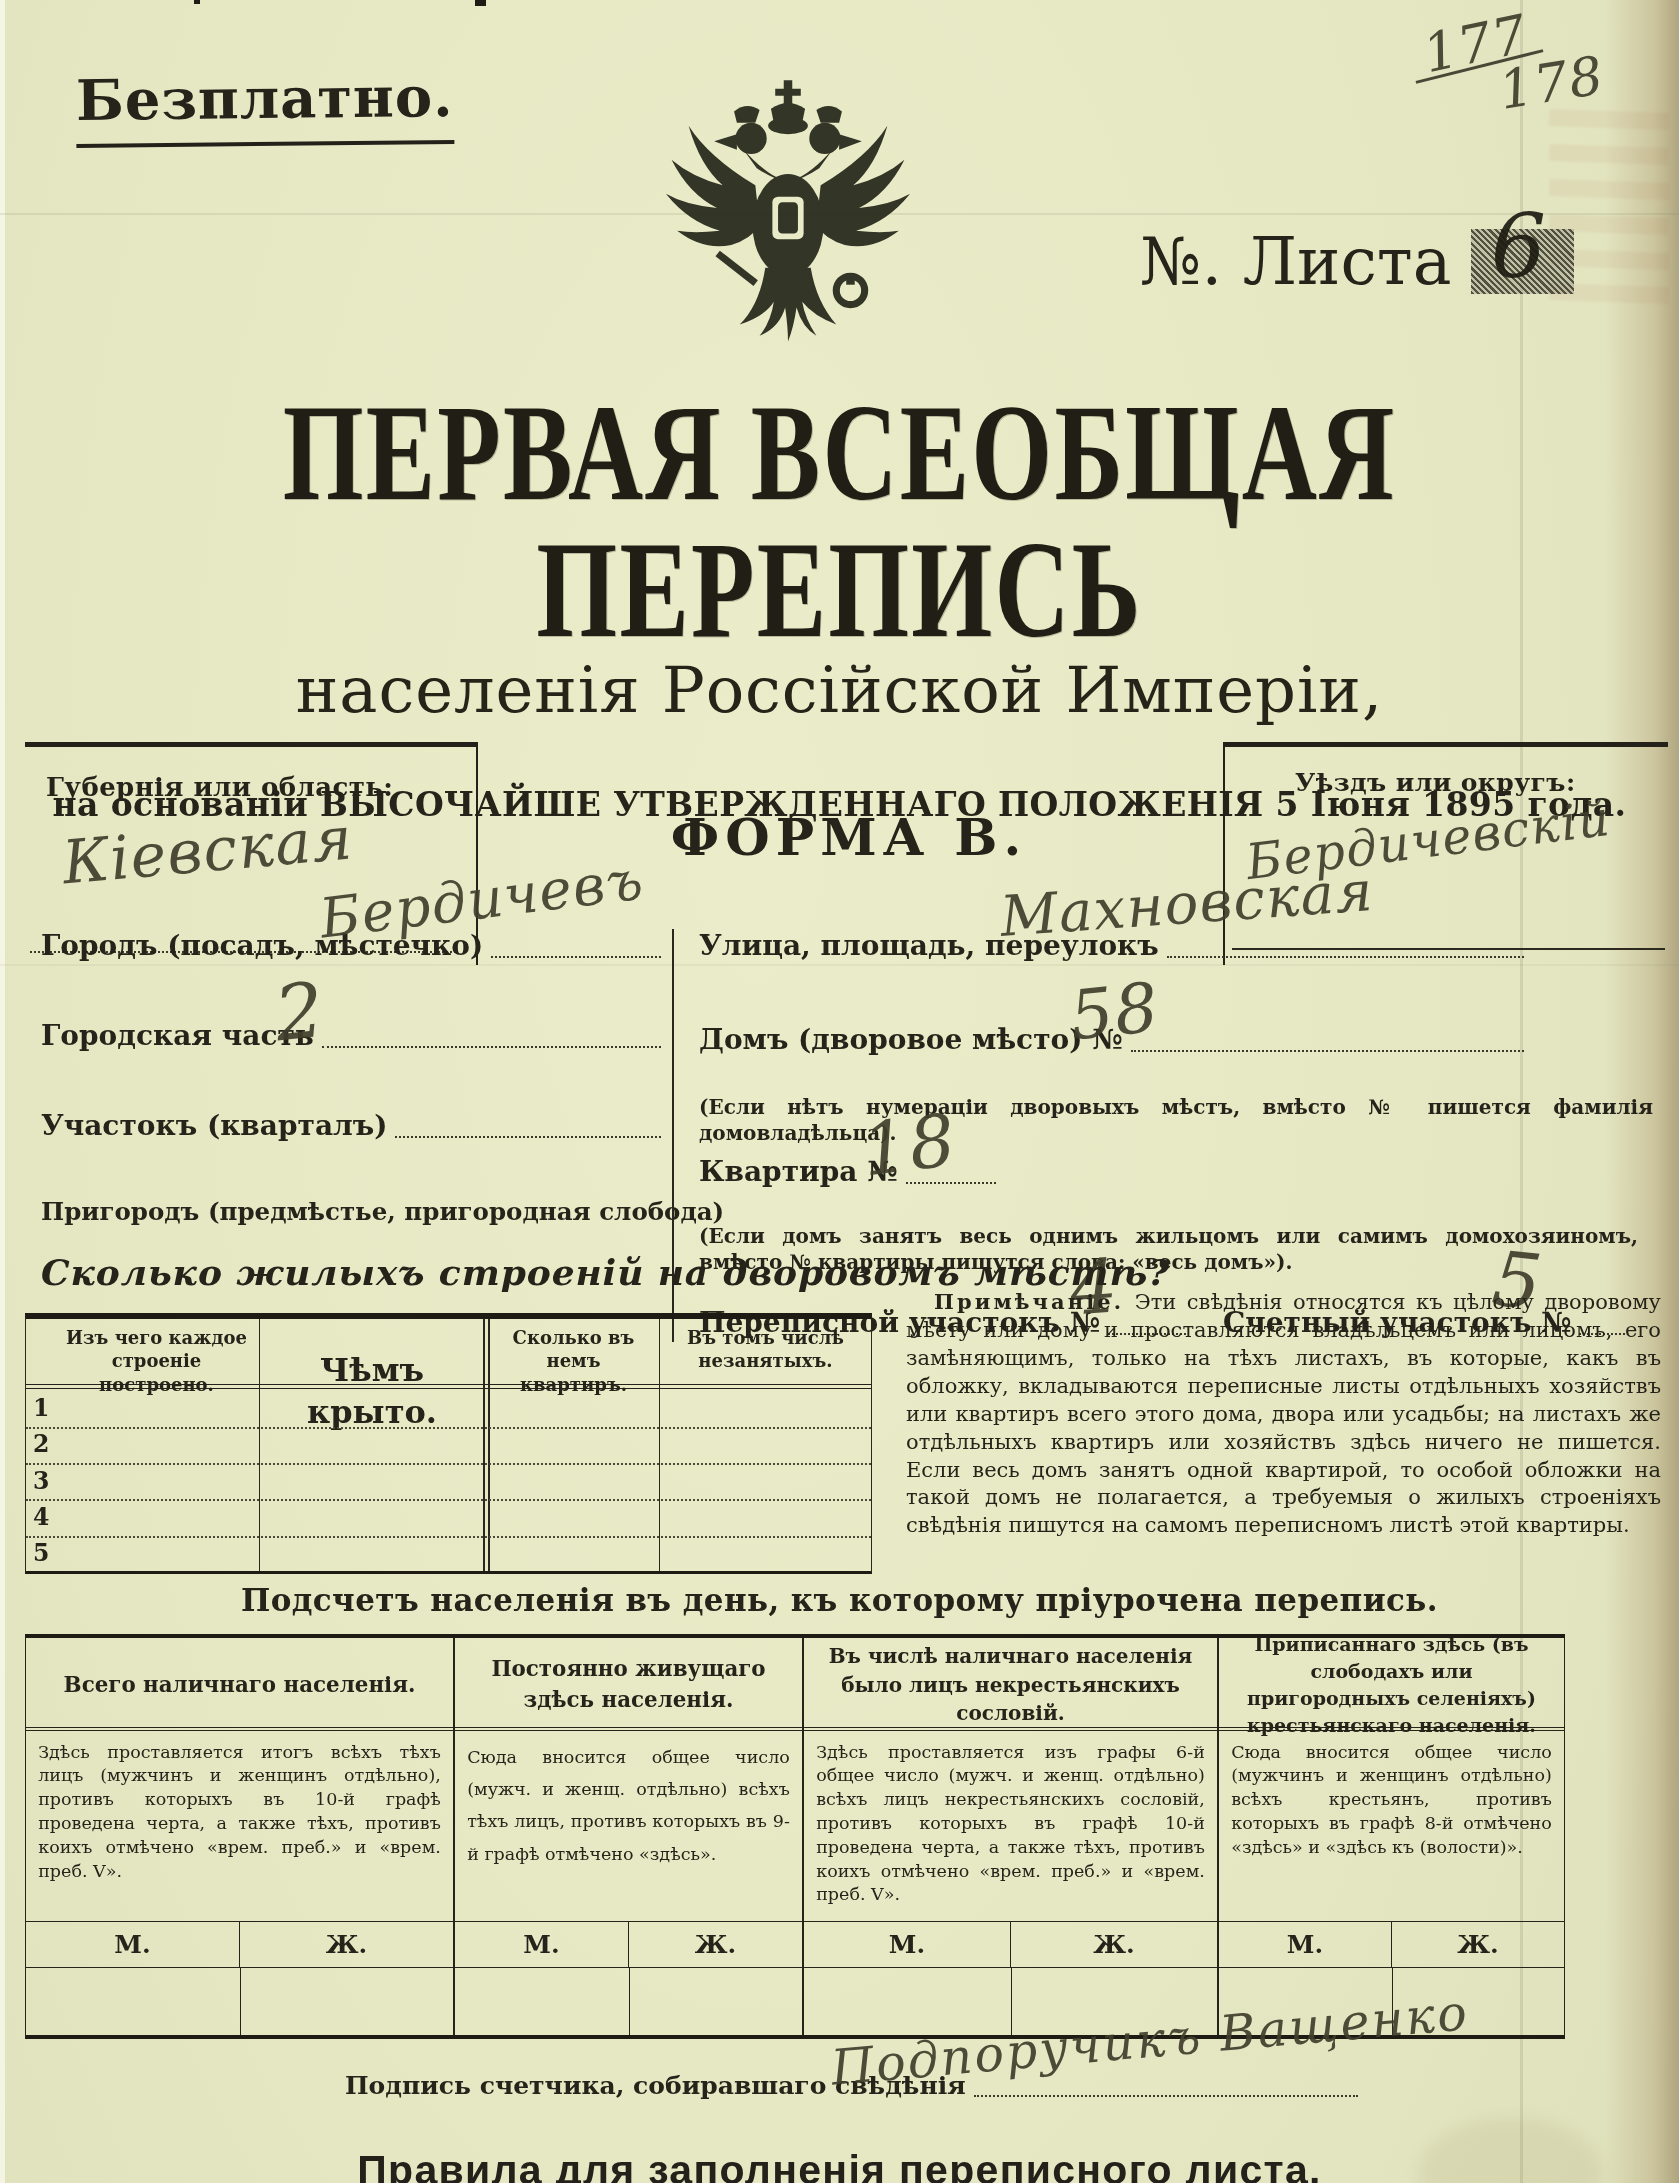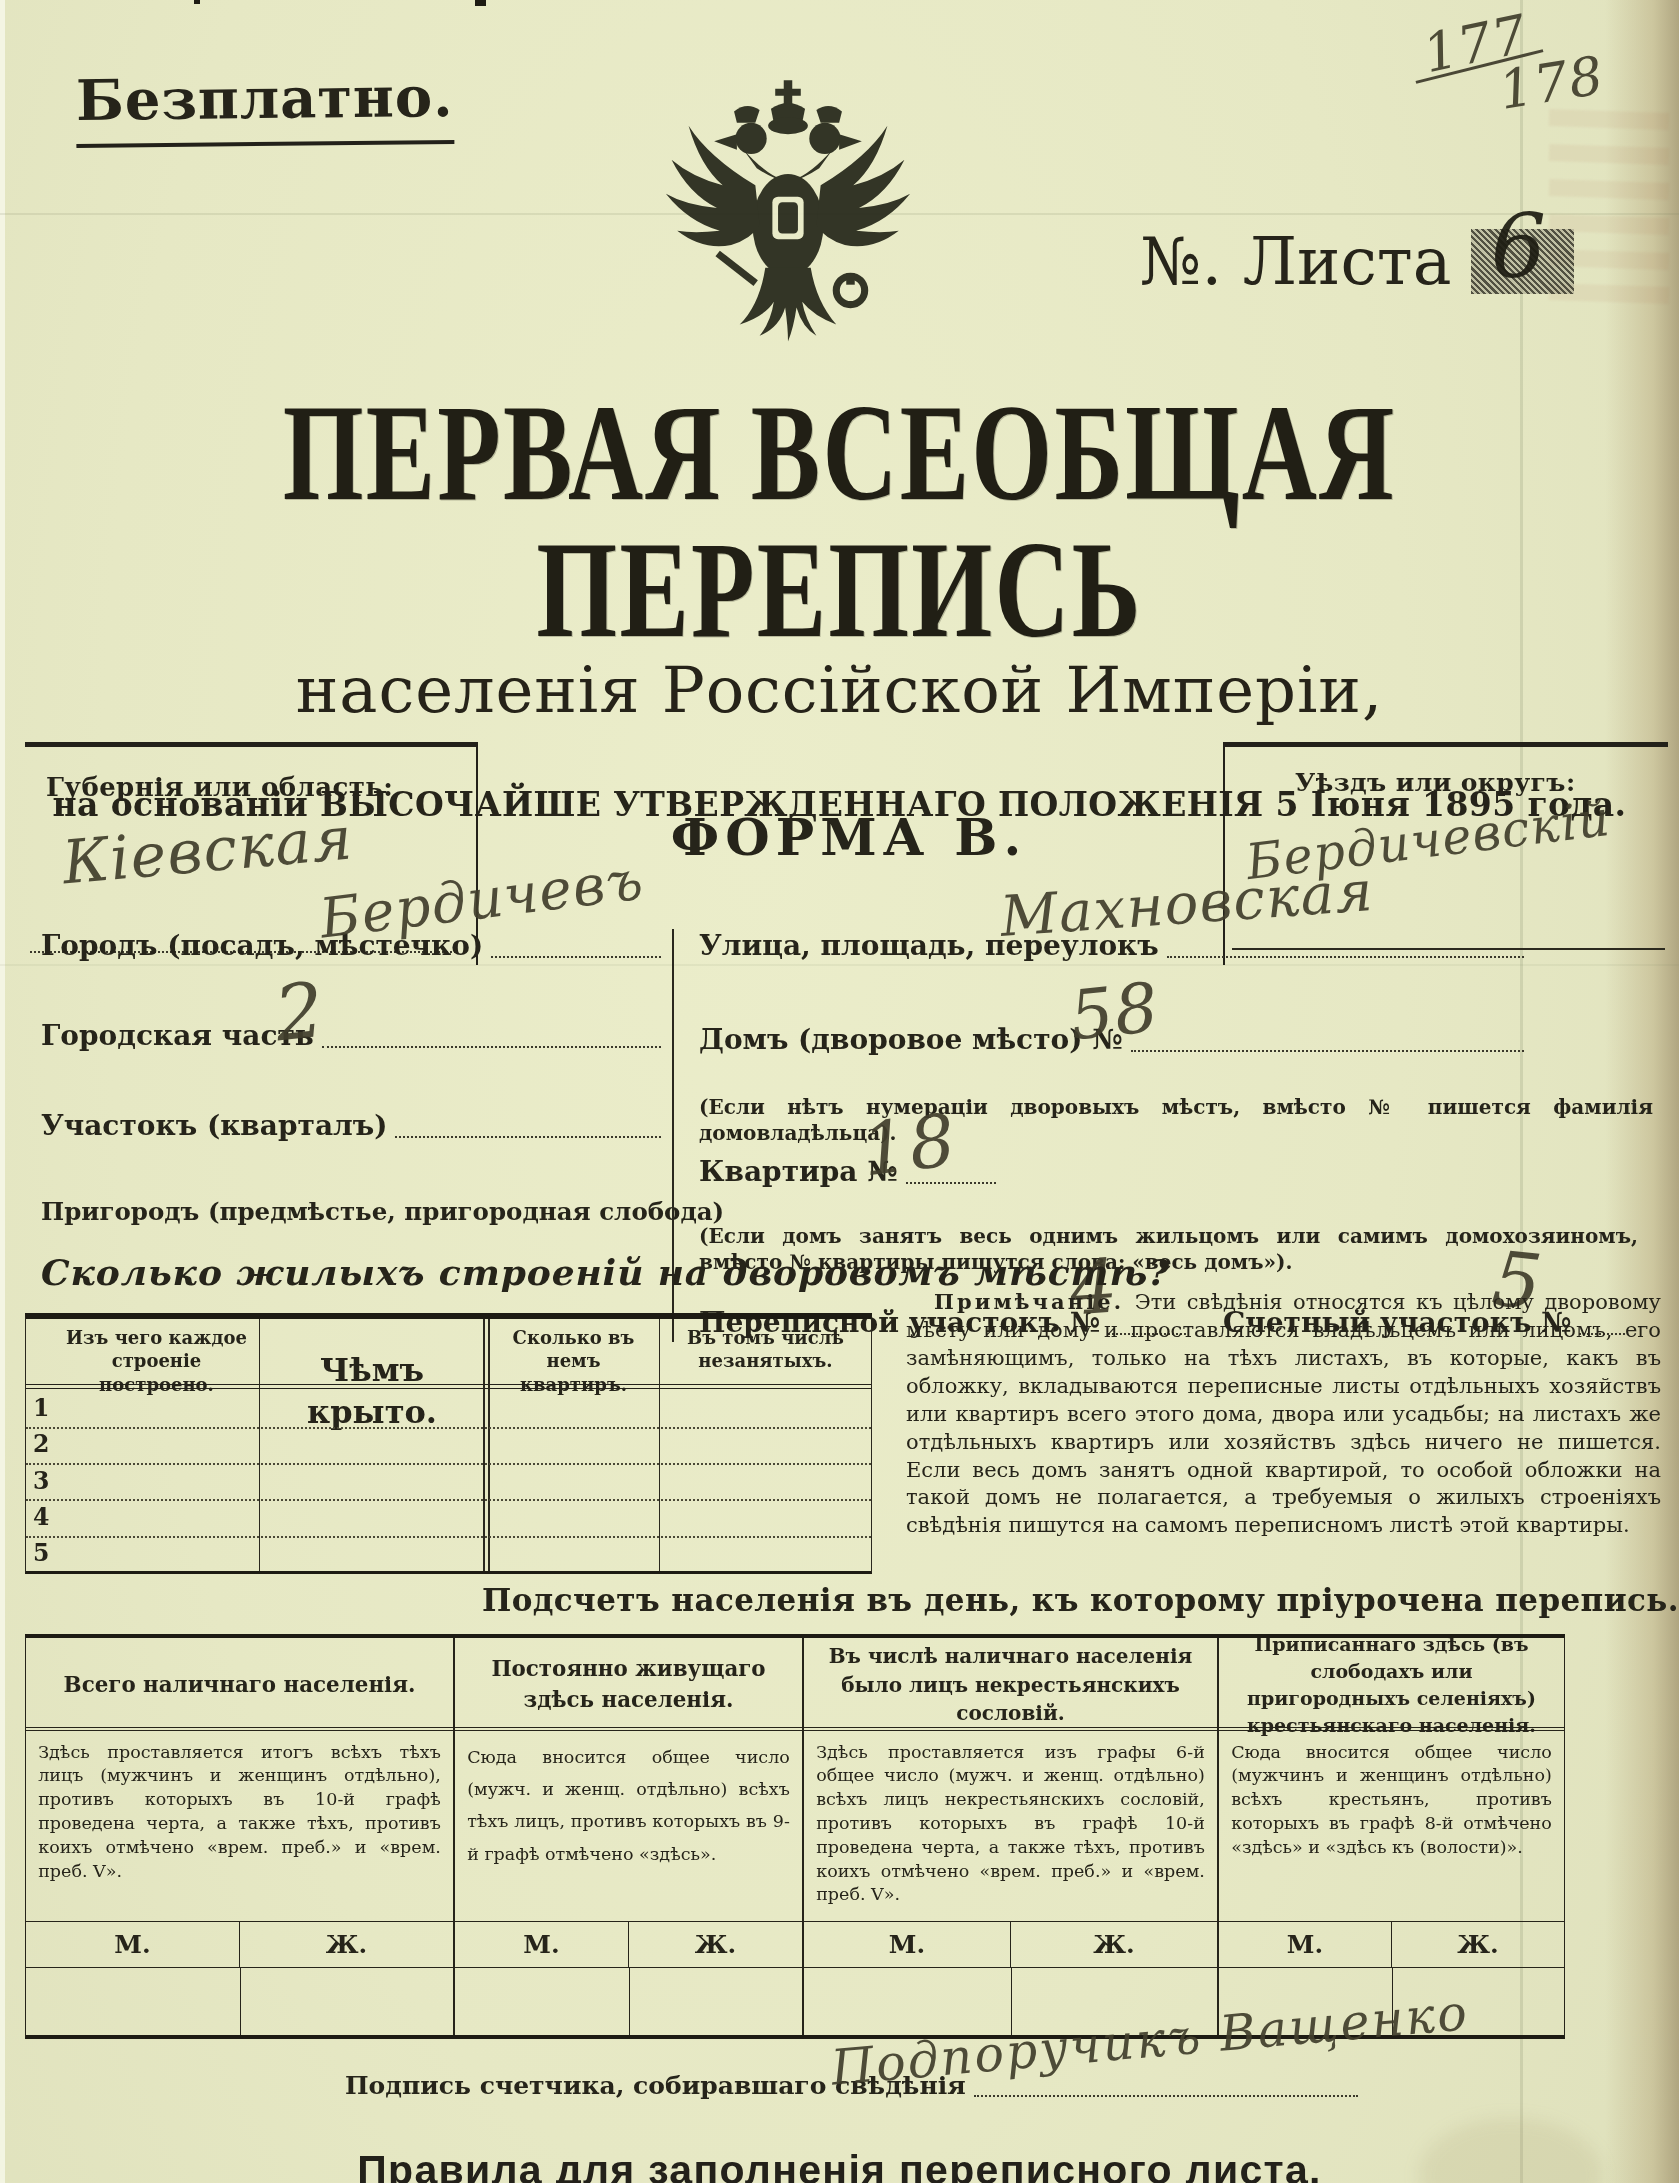--- a/index.html
+++ b/index.html
@@ -46,21 +46,21 @@
     border-bottom:3.5px solid #1d1b13;border-left:1.7px solid #2a281e;border-right:1.3px solid #2a281e;}
   .b-hdr{position:absolute;top:0;text-align:center;font-weight:bold;line-height:1.3;}
   .b-hdr-rule{position:absolute;left:0;right:0;top:65px;height:3.1px;border-top:1.7px solid #23211a;border-bottom:1.3px solid #23211a;}
   .b-v{position:absolute;top:0;bottom:0;background:#2a281e;}
   .b-dot{position:absolute;left:0;right:0;border-bottom:2.2px dotted #4a4836;}
   .b-num{position:absolute;left:7px;font-size:23.6px;font-weight:bold;}
   
   .note-block{left:906px;top:1288px;width:755px;font-size:21px;line-height:1.33;text-align:justify;}
   .note-lead{font-weight:bold;letter-spacing:3.1px;margin-left:28px;}
   
-  .c-head{left:0;right:0;top:1582px;text-align:right;font-size:31px;font-weight:bold;letter-spacing:0.4px;}
+  .c-head{left:0;right:0;top:1582px;text-align:center;font-size:31px;font-weight:bold;letter-spacing:0.4px;}
   .c-table{left:25px;top:1634px;width:1538px;height:397px;border:1.7px solid #26241a;
     border-top:4.8px solid #1d1b13;border-bottom:4.4px solid #1d1b13;}
   .cg{position:absolute;top:0;bottom:0;overflow:hidden;}
   .cg-title{height:93px;display:flex;align-items:center;justify-content:center;text-align:center;
     font-weight:bold;font-size:21.4px;line-height:1.42;padding:4.4px 13px 0;border-bottom:4.4px double #26241a;box-sizing:border-box;}
   .cg-desc{height:181px;font-size:17.5px;line-height:1.36;text-align:justify;padding:9.6px 12.2px 0;box-sizing:border-box;overflow:hidden;}
   .cg-mj{position:absolute;left:0;right:0;top:283px;bottom:0;border-top:1.7px solid #26241a;}
   .mj-labels{display:flex;height:45px;border-bottom:1.3px solid #26241a;}
   .mj-cell{flex:1;display:flex;align-items:center;justify-content:center;font-size:25px;font-weight:bold;}
   .mj-cell.first{border-right:1.3px solid #26241a;}

